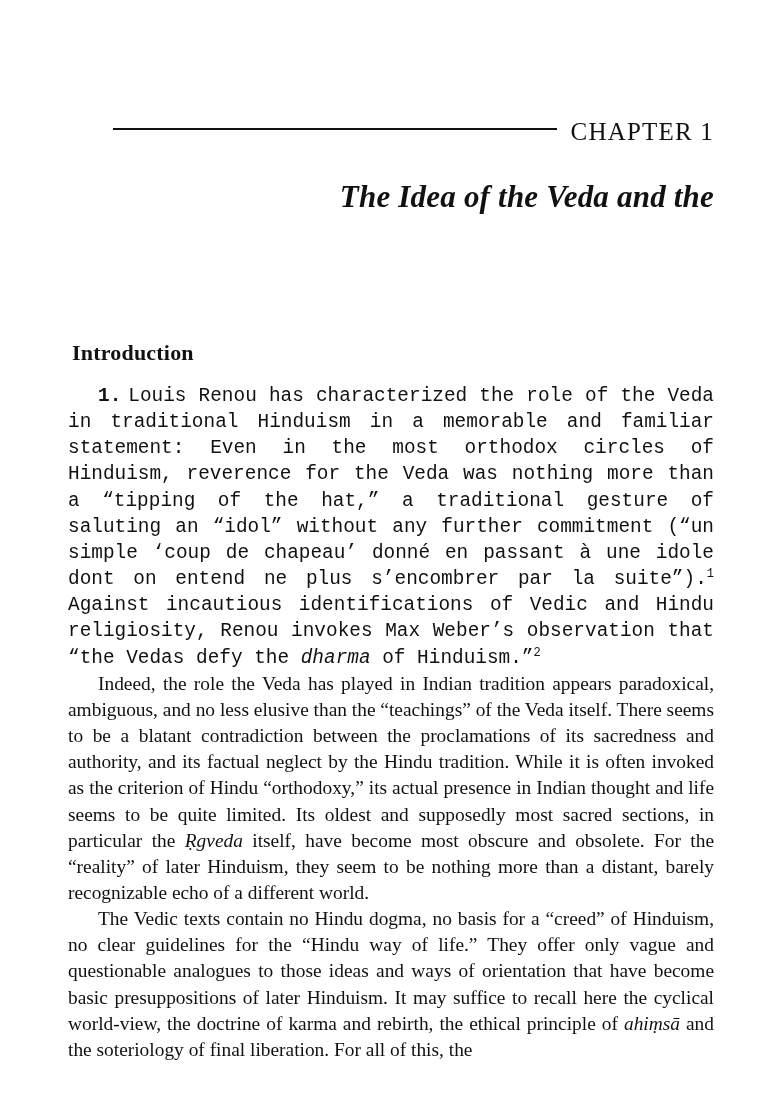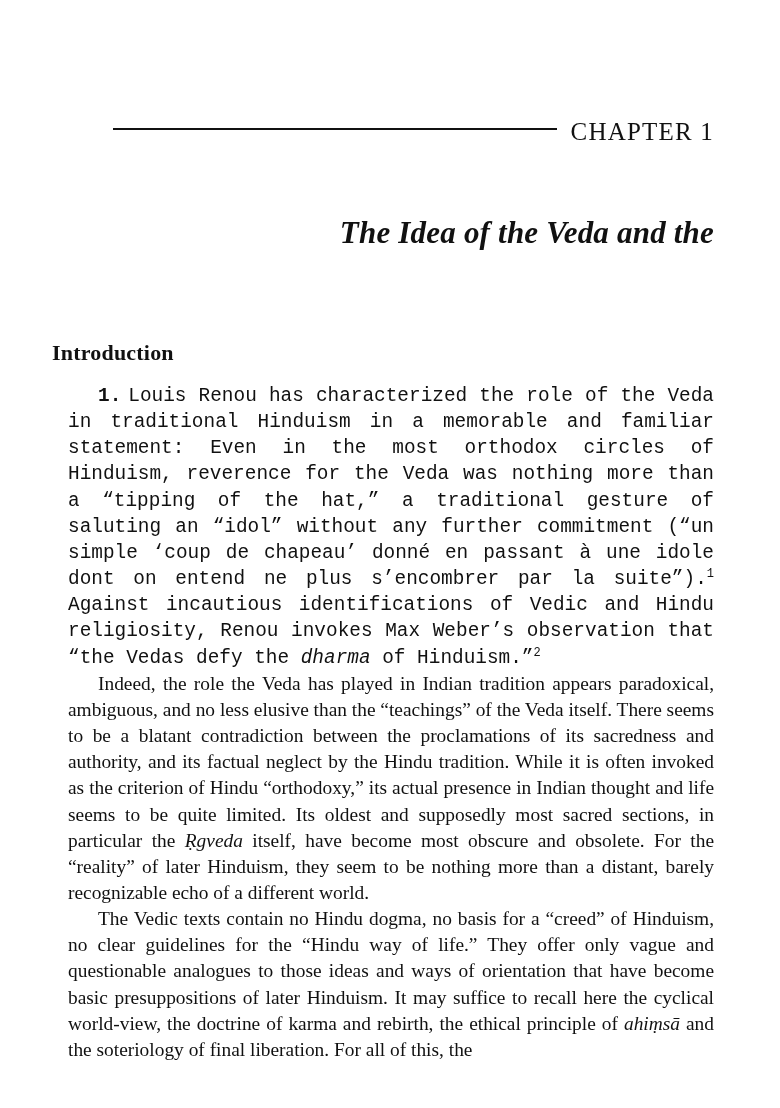--- a/index.html
+++ b/index.html
@@ -61,28 +61,27 @@
     text-align: right;
     font-weight: bold;
     font-style: italic;
     font-size: 31px;
     line-height: 42px;
     letter-spacing: 0.2px;
   }
   .chapter-title .tline {
     display: block;
     white-space: nowrap;
-    margin-top: 36px;
   }
 
   
   .section-heading {
     position: absolute;
     top: 340px;
-    left: 52px;
+    left: 72px;
     width: 646px;
     font-size: 22px;
     font-weight: bold;
     letter-spacing: 0.2px;
   }
 
   
   .body-text {
     position: absolute;
     top: 383px;

